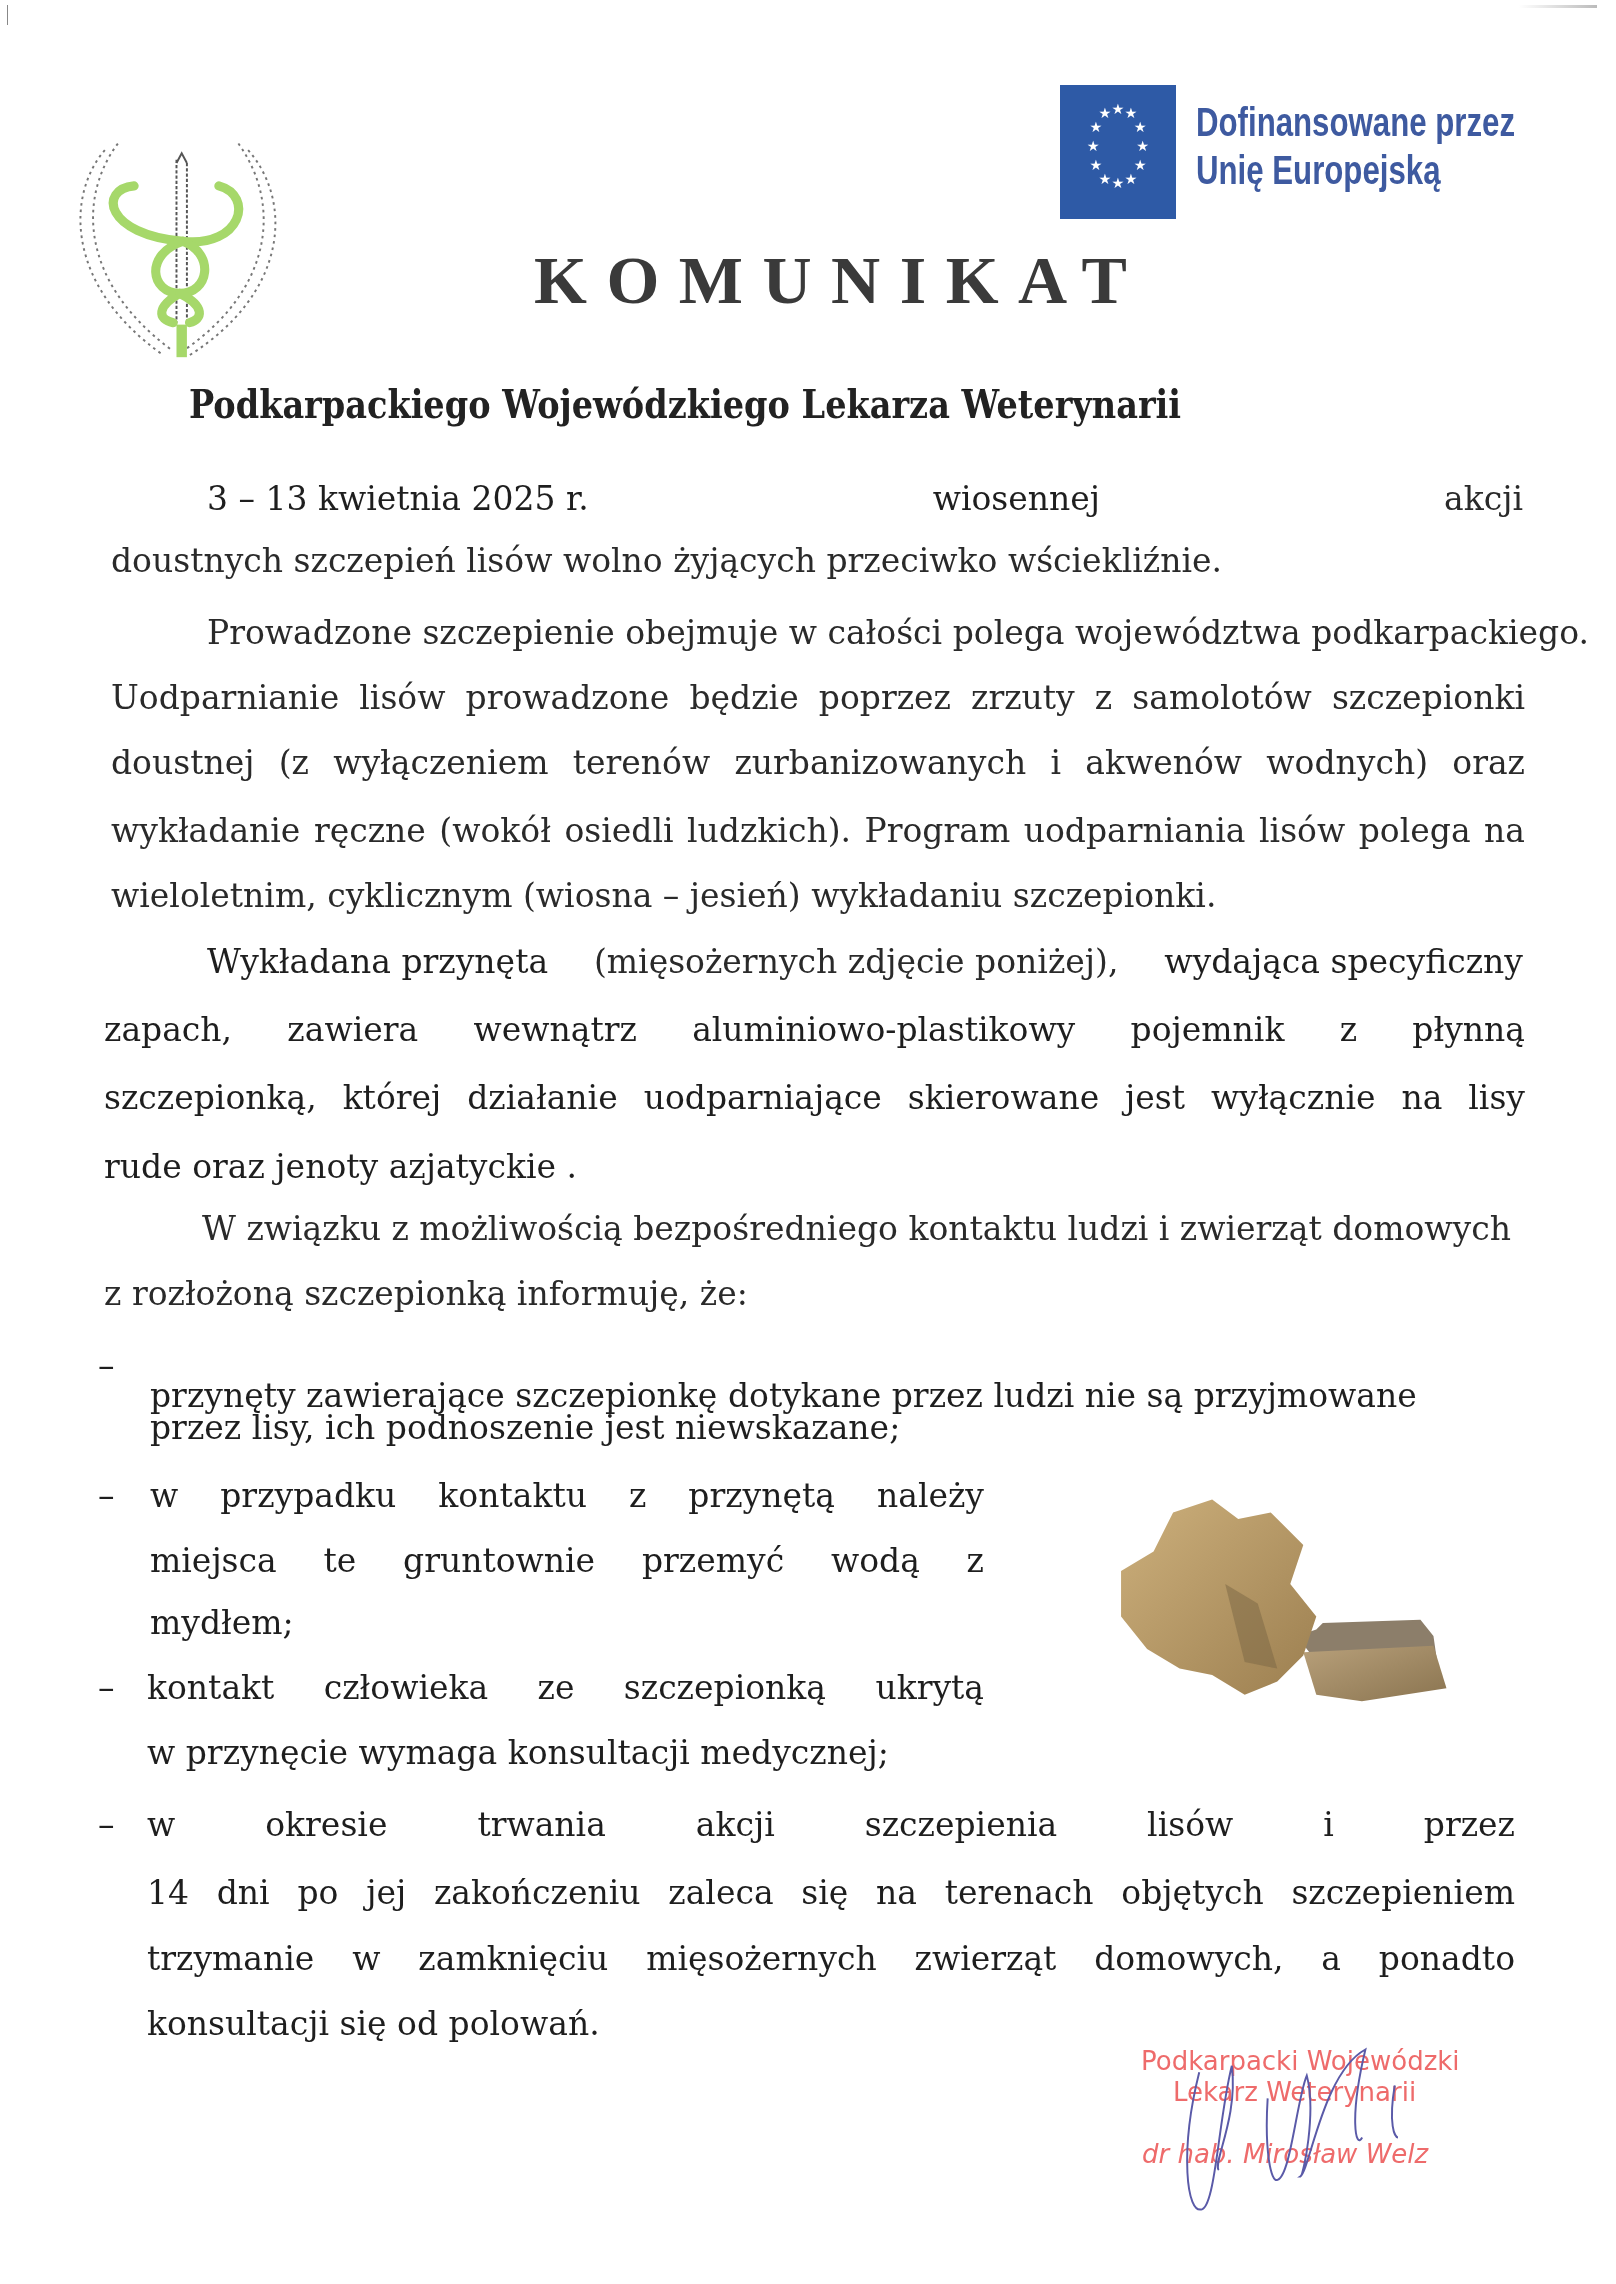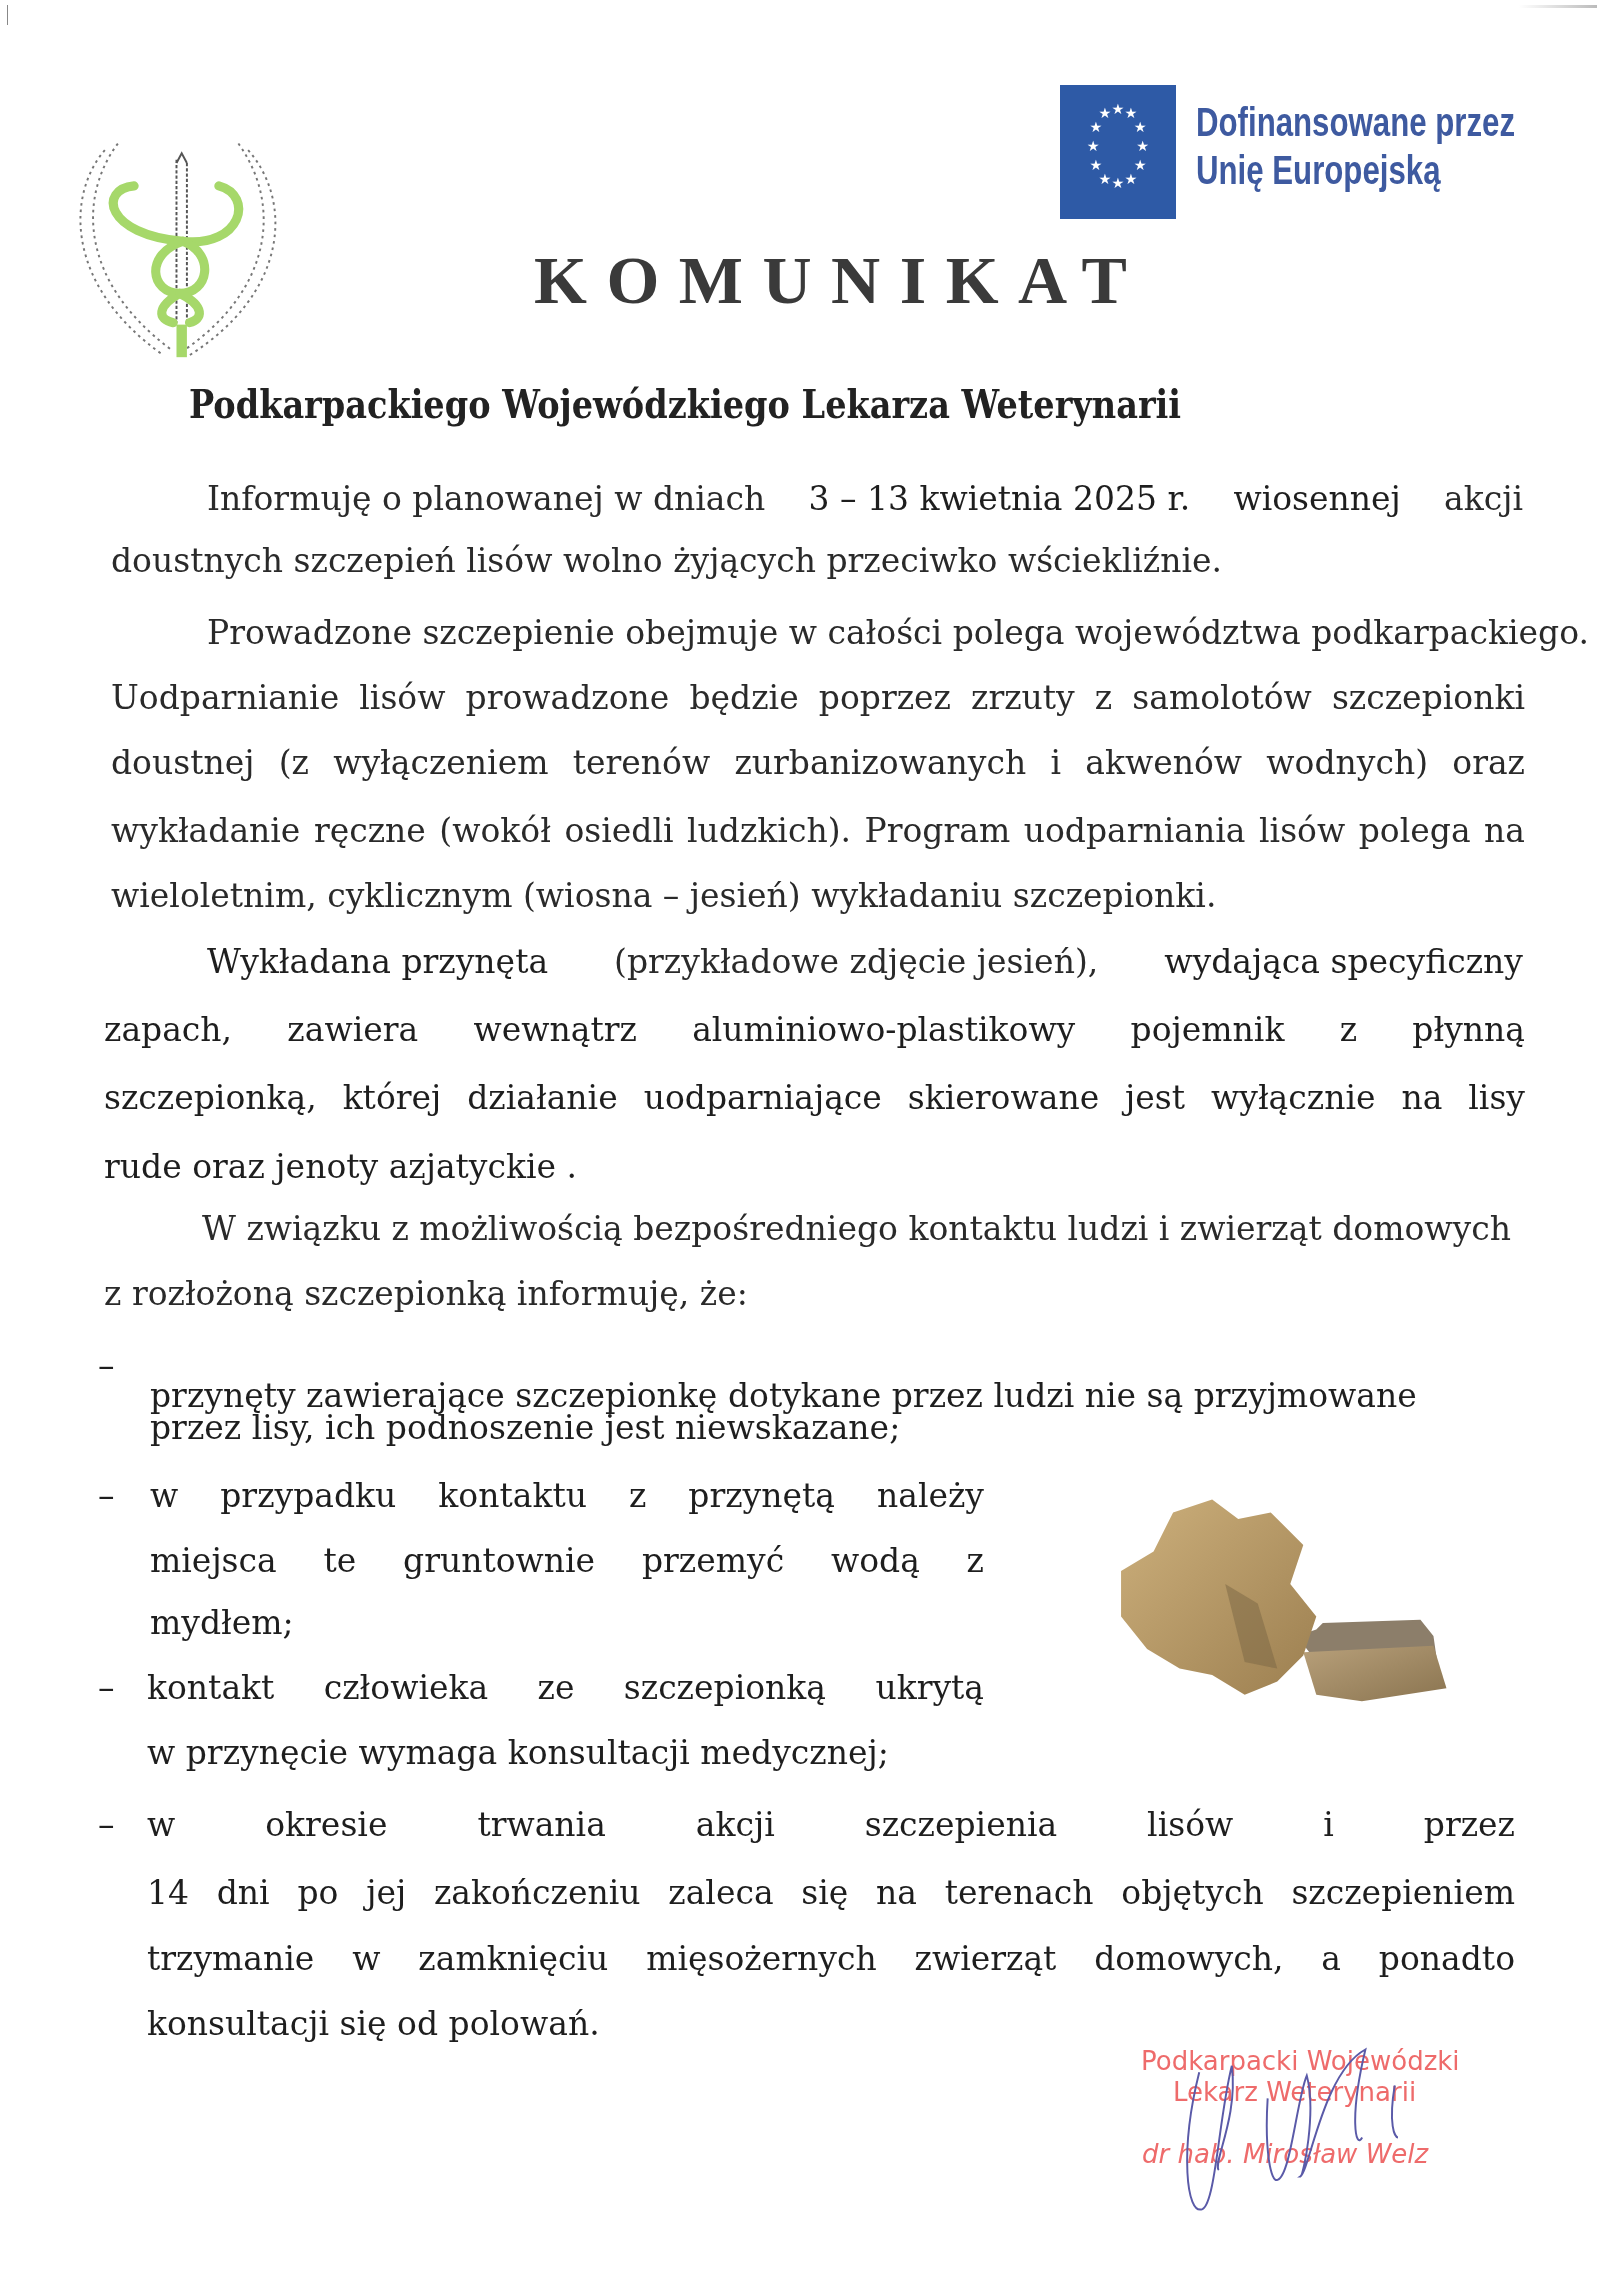--- a/index.html
+++ b/index.html
@@ -77,36 +77,35 @@
 </div>
 <div class="abs eu-text">
   <div>Dofinansowane przez</div>
   <div>Unię Europejską</div>
 </div>
 
 <div class="abs title">KOMUNIKAT</div>
 <div class="abs subtitle">Podkarpackiego Wojewódzkiego Lekarza Weterynarii</div>
 
 <div class="para-line justify" style="left:207px; top:479px; width:1316px;">
-  <span>Informuję o planowanej w dniach</span>
   <span class="b">3 – 13 kwietnia 2025 r.</span>
   <span class="b">wiosennej</span>
   <span>akcji</span>
 </div>
 <div class="para-line" style="left:111px; top:541px;">doustnych szczepień lisów wolno żyjących przeciwko wściekliźnie.</div>
 
 <div class="para-line" style="left:207px; top:613px;">Prowadzone szczepienie obejmuje w całości polega województwa podkarpackiego.</div>
 <div class="para-line" style="left:111px; top:678px; width:1414px; text-align-last:justify; text-align:justify;">Uodparnianie lisów prowadzone będzie poprzez zrzuty z samolotów szczepionki</div>
 <div class="para-line" style="left:111px; top:743px; width:1414px; text-align-last:justify; text-align:justify;">doustnej (z wyłączeniem terenów zurbanizowanych i akwenów wodnych) oraz</div>
 <div class="para-line" style="left:111px; top:811px; width:1414px; text-align-last:justify; text-align:justify;">wykładanie ręczne (wokół osiedli ludzkich). Program uodparniania lisów polega na</div>
 <div class="para-line" style="left:111px; top:876px;">wieloletnim, cyklicznym (wiosna – jesień) wykładaniu szczepionki.</div>
 
 <div class="para-line justify" style="left:207px; top:942px; width:1316px;gap:41px;">
   <span class="b">Wykładana przynęta</span>
-  <span>(przykładowe zdjęcie jesień),</span>
+  <span>(mięsożernych zdjęcie poniżej),</span>
   <span class="b">wydająca specyficzny</span>
 </div>
 <div class="para-line b" style="left:104px; top:1010px; width:1421px; text-align-last:justify; text-align:justify;">zapach, zawiera wewnątrz aluminiowo-plastikowy pojemnik z płynną</div>
 <div class="para-line b" style="left:104px; top:1078px; width:1421px; text-align-last:justify; text-align:justify;">szczepionką, której działanie uodparniające skierowane jest wyłącznie na lisy</div>
 <div class="para-line b" style="left:104px; top:1147px;">rude oraz jenoty azjatyckie .</div>
 
 <div class="para-line" style="left:202px; top:1209px;">W związku z możliwością bezpośredniego kontaktu ludzi i zwierząt domowych</div>
 <div class="para-line" style="left:104px; top:1274px;">z rozłożoną szczepionką informuję, że:</div>
 
 <div class="para-line b" style="left:98px; top:1346px;">–</div>

